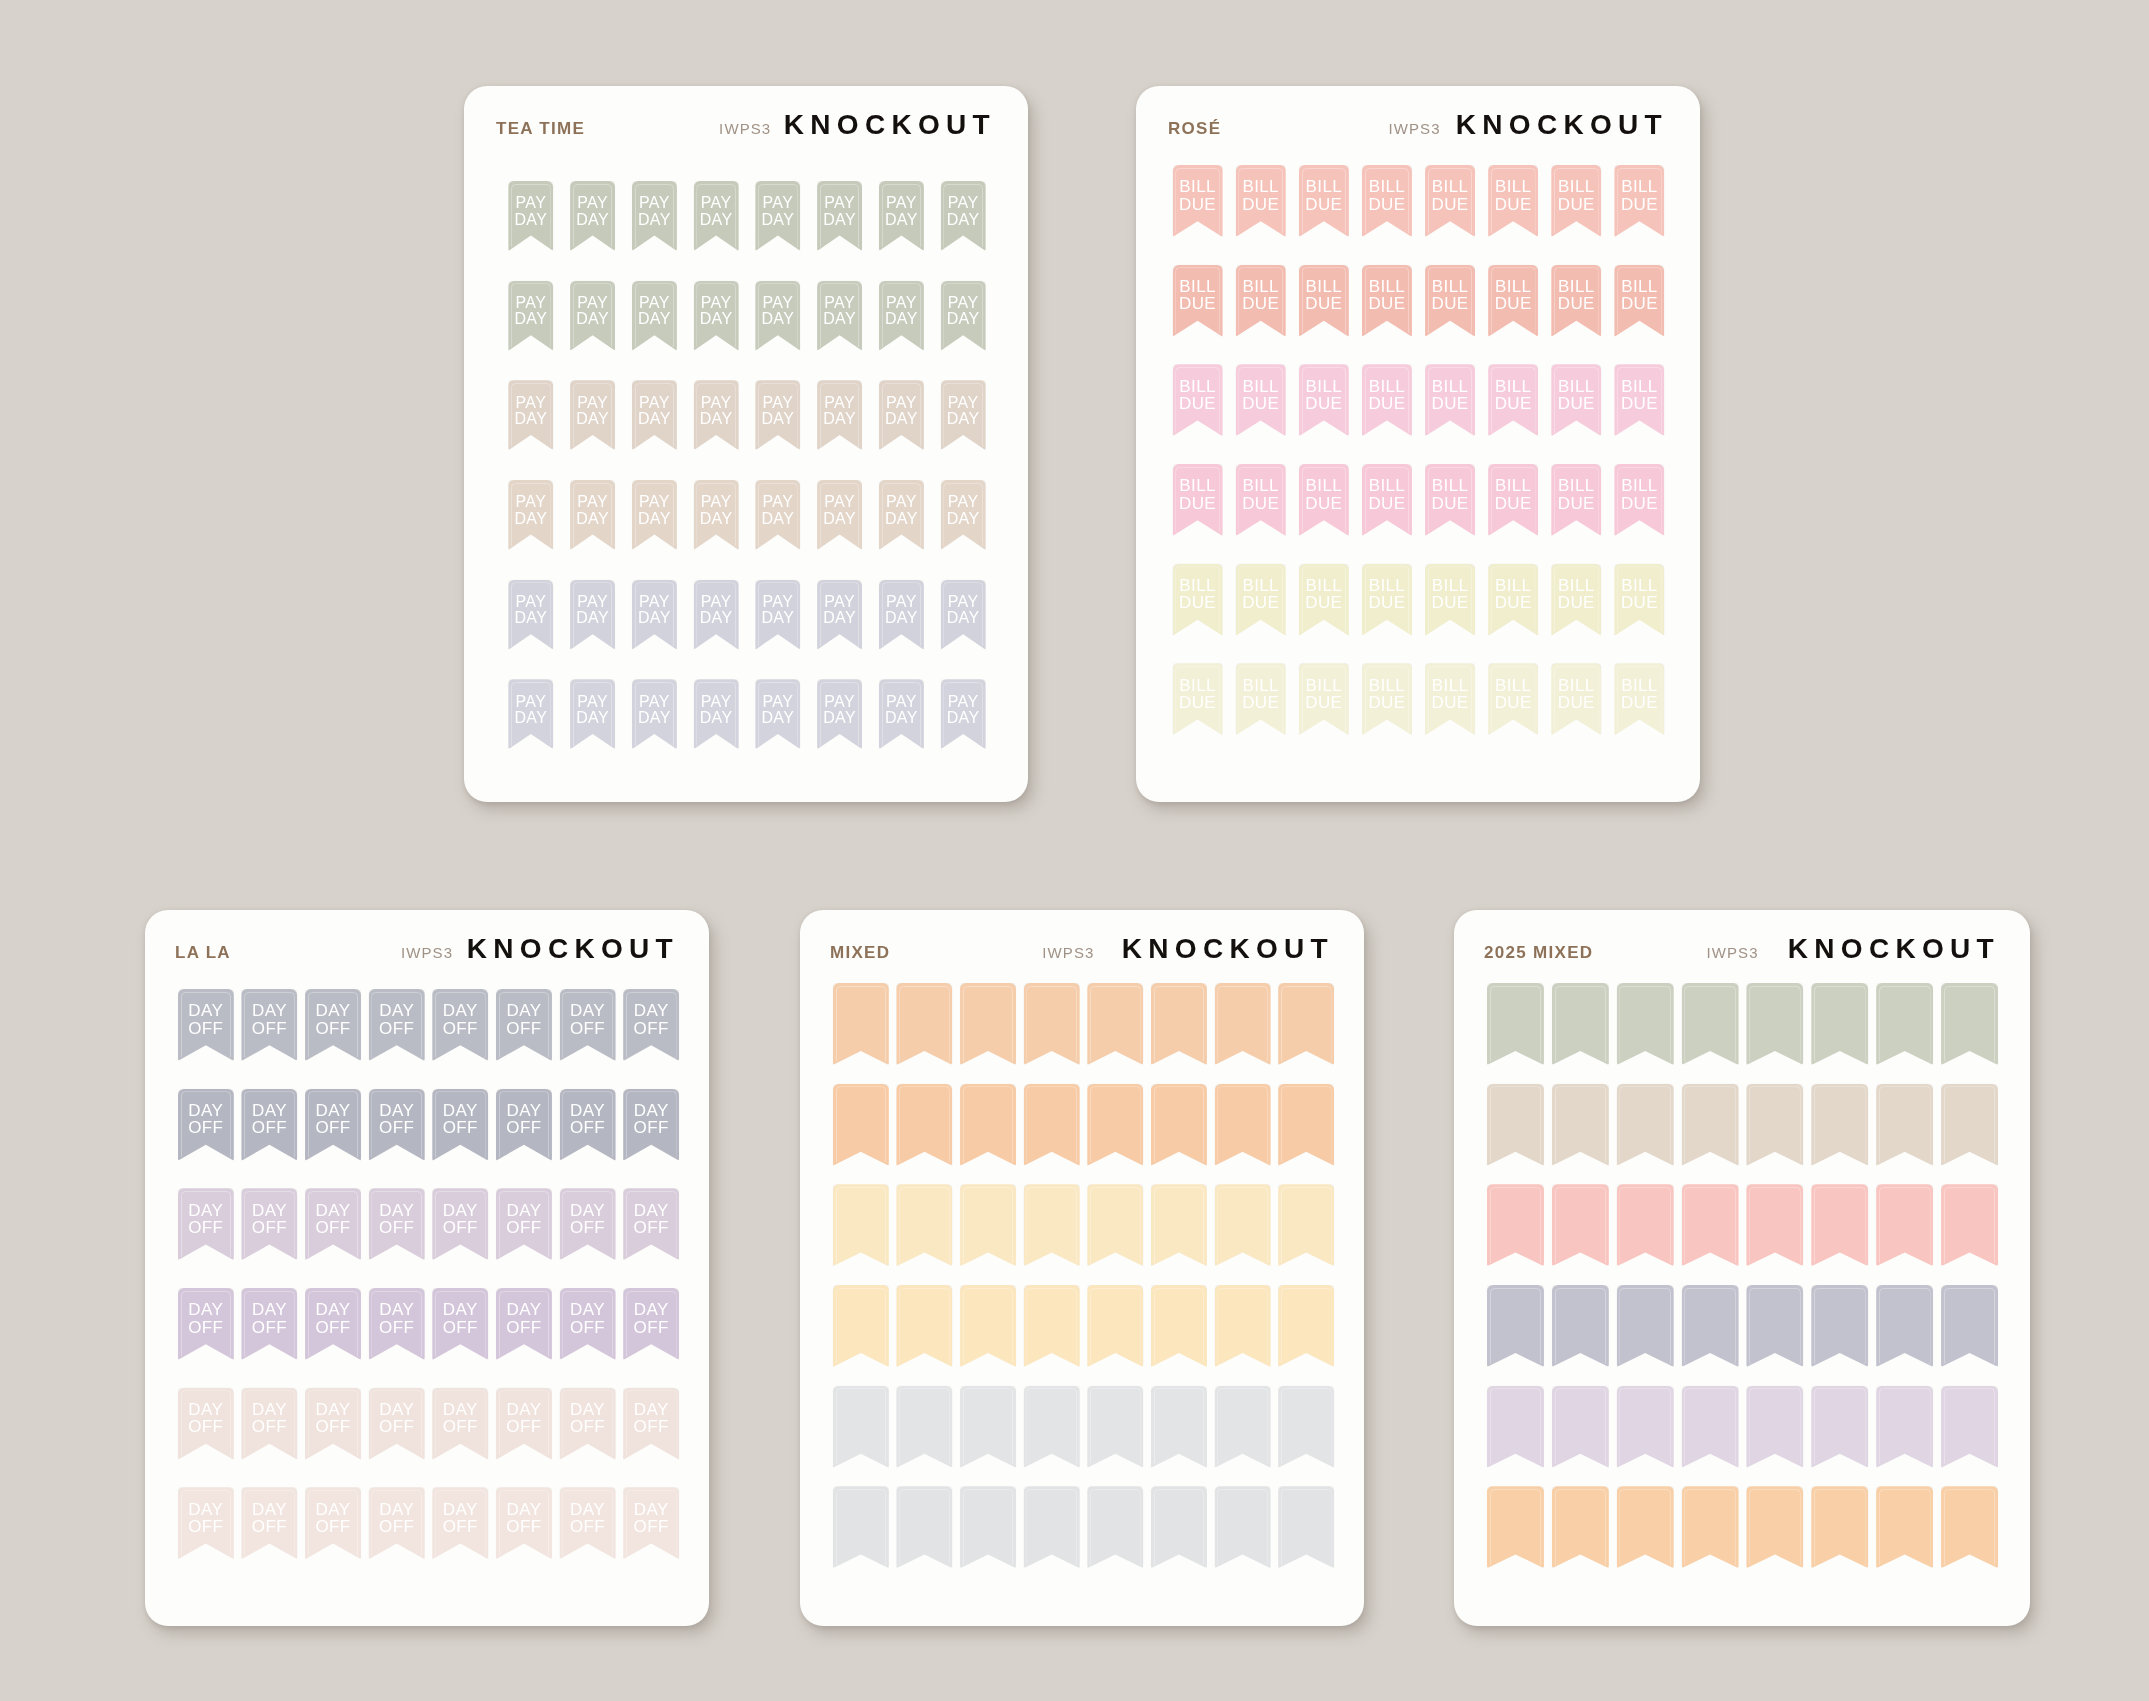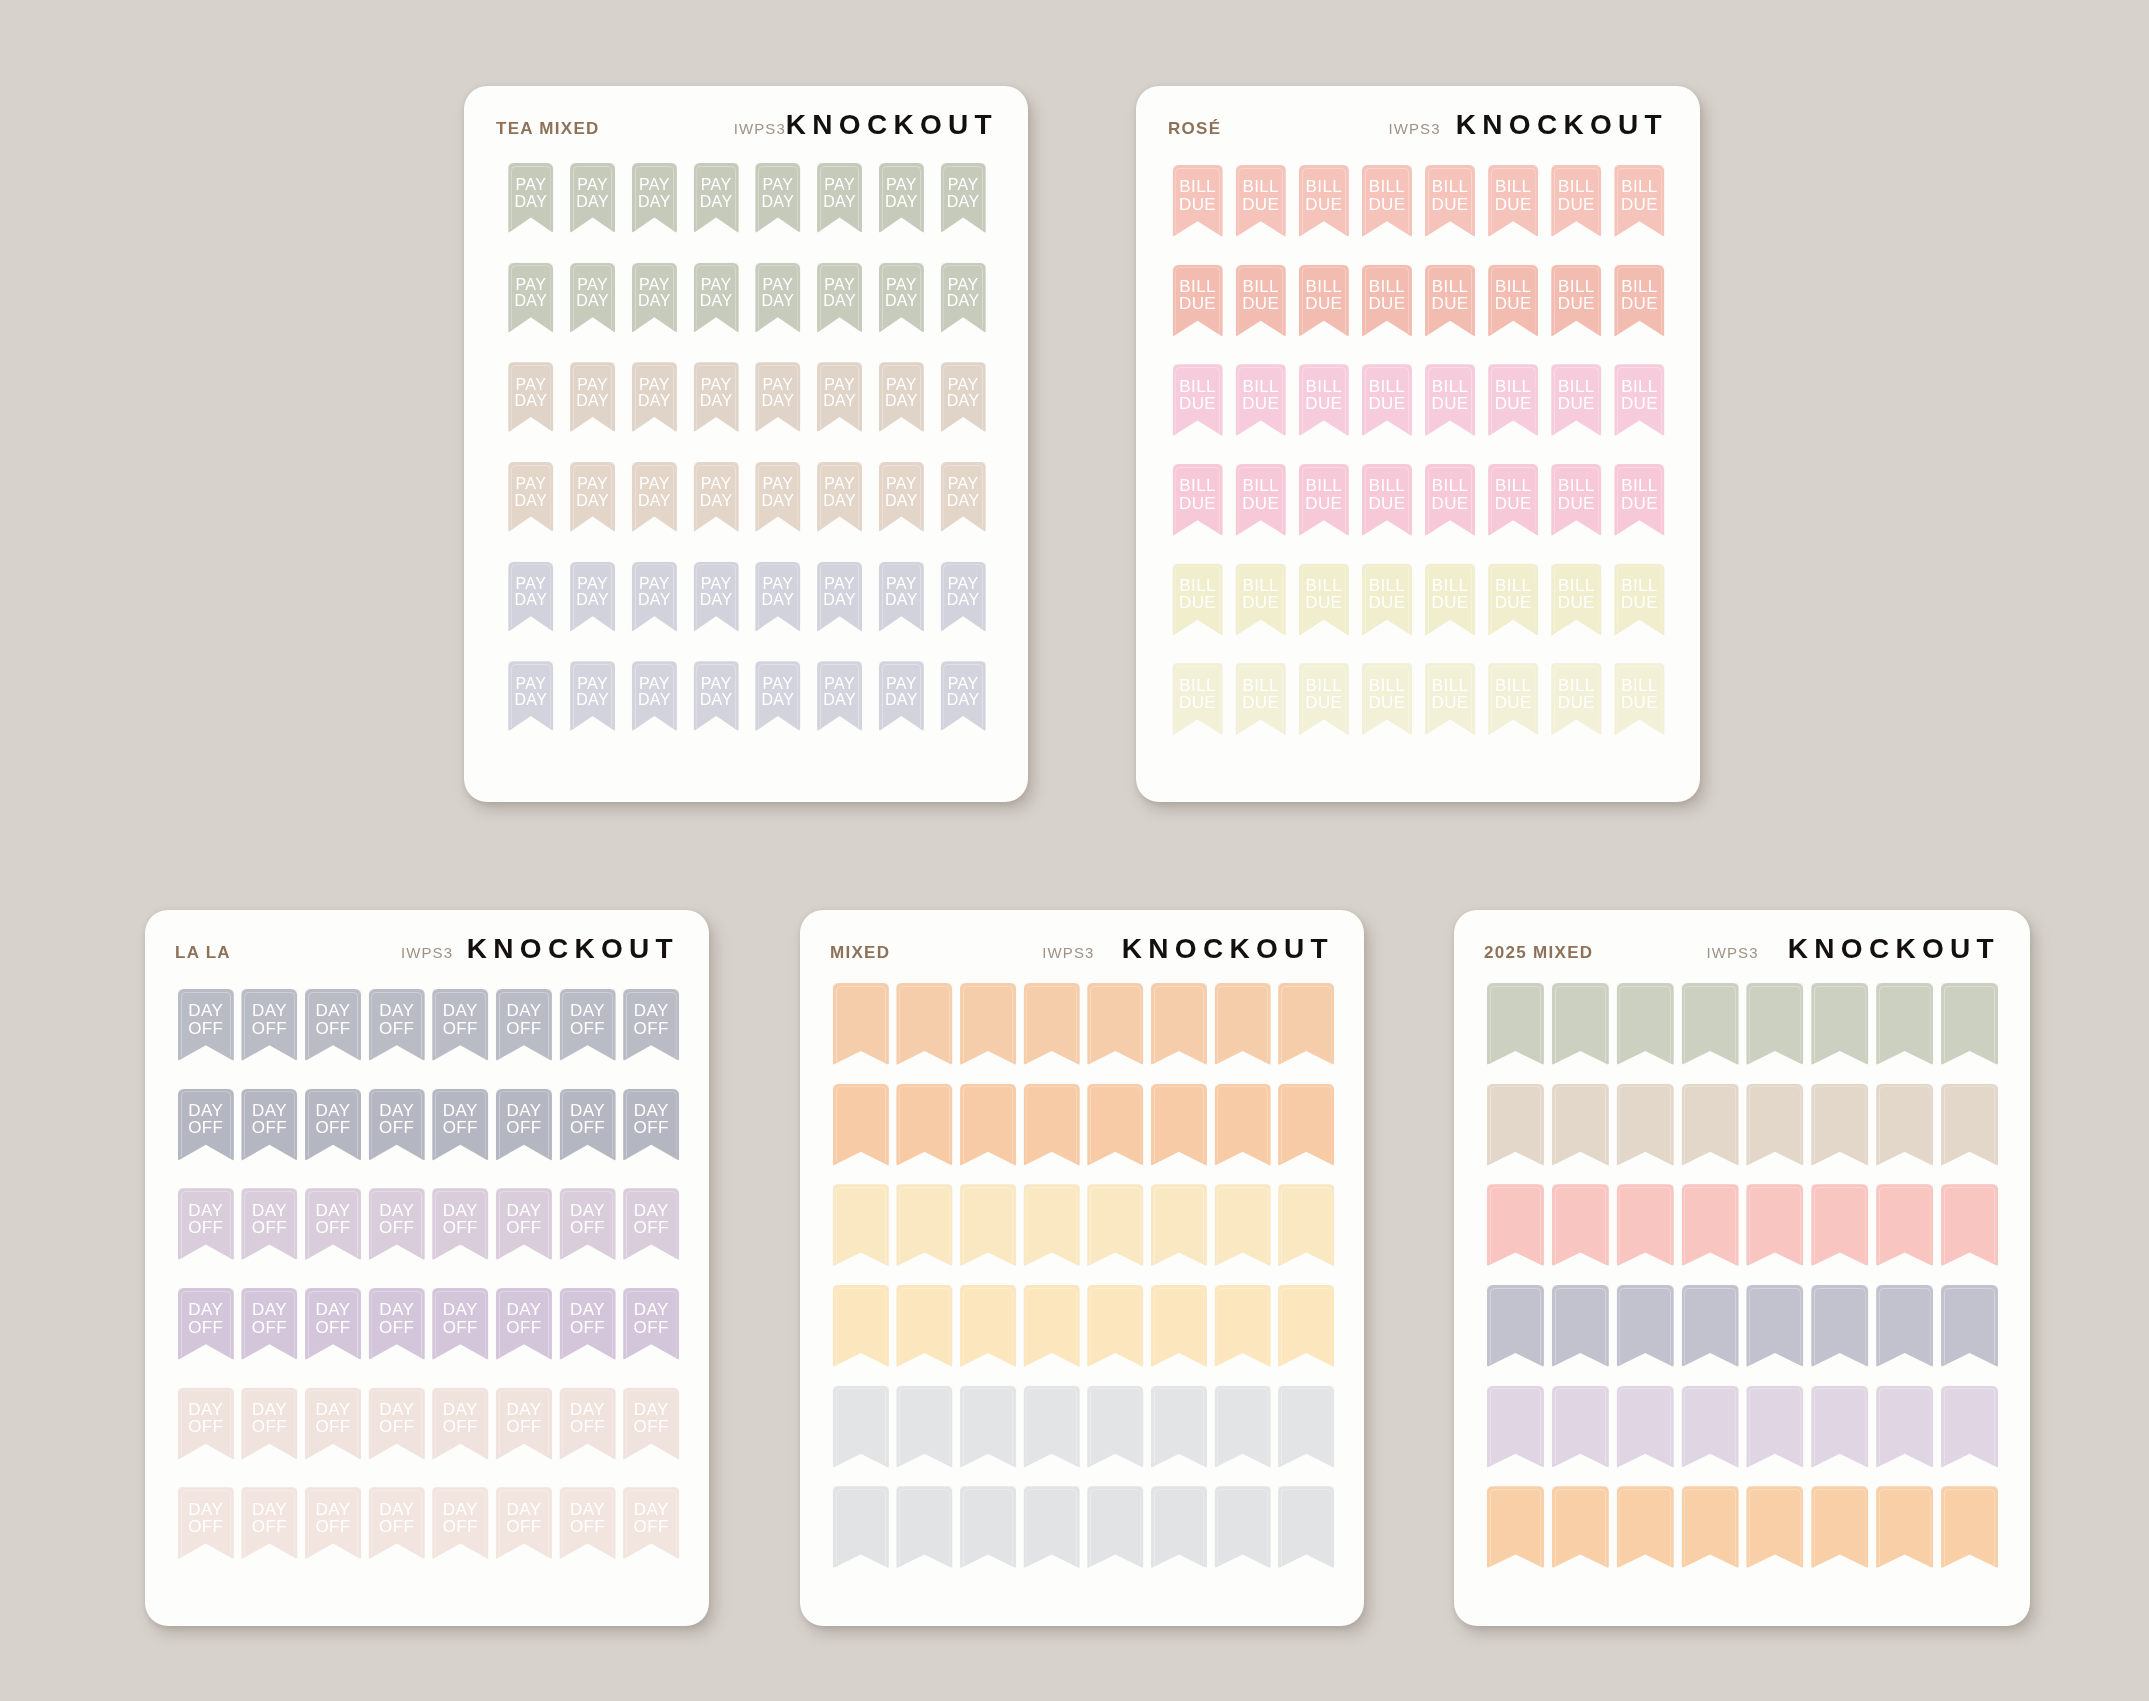--- a/index.html
+++ b/index.html
@@ -109,21 +109,21 @@
     white-space: pre-line;
     pointer-events: none;
   }
 
   
   #sheet-tea-time { left: 464px; top: 86px; width: 564px; height: 716px; }
   #sheet-tea-time .sheet-header { top: 23px; padding: 0 32px; font-size: 0; }
   #sheet-tea-time .sheet-name { font-size: 17px; }
   #sheet-tea-time .sheet-code { font-size: 15px; margin-left: 134px; }
   #sheet-tea-time .brand { font-size: 28px; letter-spacing: 6.3px; }
-  #sheet-tea-time .sticker-grid { left: 36px; top: 77px; width: 494px; height: 598px;
+  #sheet-tea-time .sticker-grid { left: 36px; top: 95px; width: 494px; height: 598px;
     grid-template-rows: repeat(6, 1fr); row-gap: 0; }
   #sheet-tea-time .sticker { height: 70px; }
   #sheet-tea-time .sticker-shape { width: 45px; height: 70px; }
   #sheet-tea-time .sticker-label { top: 14.3px; font-size: 16px; }
 
   
   #sheet-rose { left: 1136px; top: 86px; width: 564px; height: 716px; }
   #sheet-rose .sheet-header { top: 23px; padding: 0 32px; }
   #sheet-rose .sheet-name { font-size: 17px; }
   #sheet-rose .sheet-code { font-size: 15px; margin-left: 167px; }
@@ -168,21 +168,21 @@
   #sheet-2025-mixed .sticker { height: 82px; }
   #sheet-2025-mixed .sticker-shape { width: 57px; height: 82px; }
 </style>
 </head>
 <body>
 
 <div class="canvas">
 
   <div class="sheet" id="sheet-tea-time">
     <div class="sheet-header">
-      <span class="sheet-name">TEA MIXED</span>
+      <span class="sheet-name">TEA TIME</span>
       <span class="sheet-code">IWPS3</span>
       <span class="brand">KNOCKOUT</span>
     </div>
     <div class="sticker-grid">
         <div class="sticker-row">
           <div class="sticker">
             <div class="sticker-shape" style="background: rgb(198, 202, 186); clip-path: polygon(0% 0%, 100% 0%, 100% 100%, 50% 78%, 0% 100%); filter: drop-shadow(rgba(130, 122, 114, 0.3) 0.9px 0.9px 1.3px);">
               <div class="sticker-inner" style="clip-path: polygon(0% 0%, 100% 0%, 100% 100%, 50% 78%, 0% 100%);"></div>
               <div class="sticker-label">PAY
 DAY</div>

